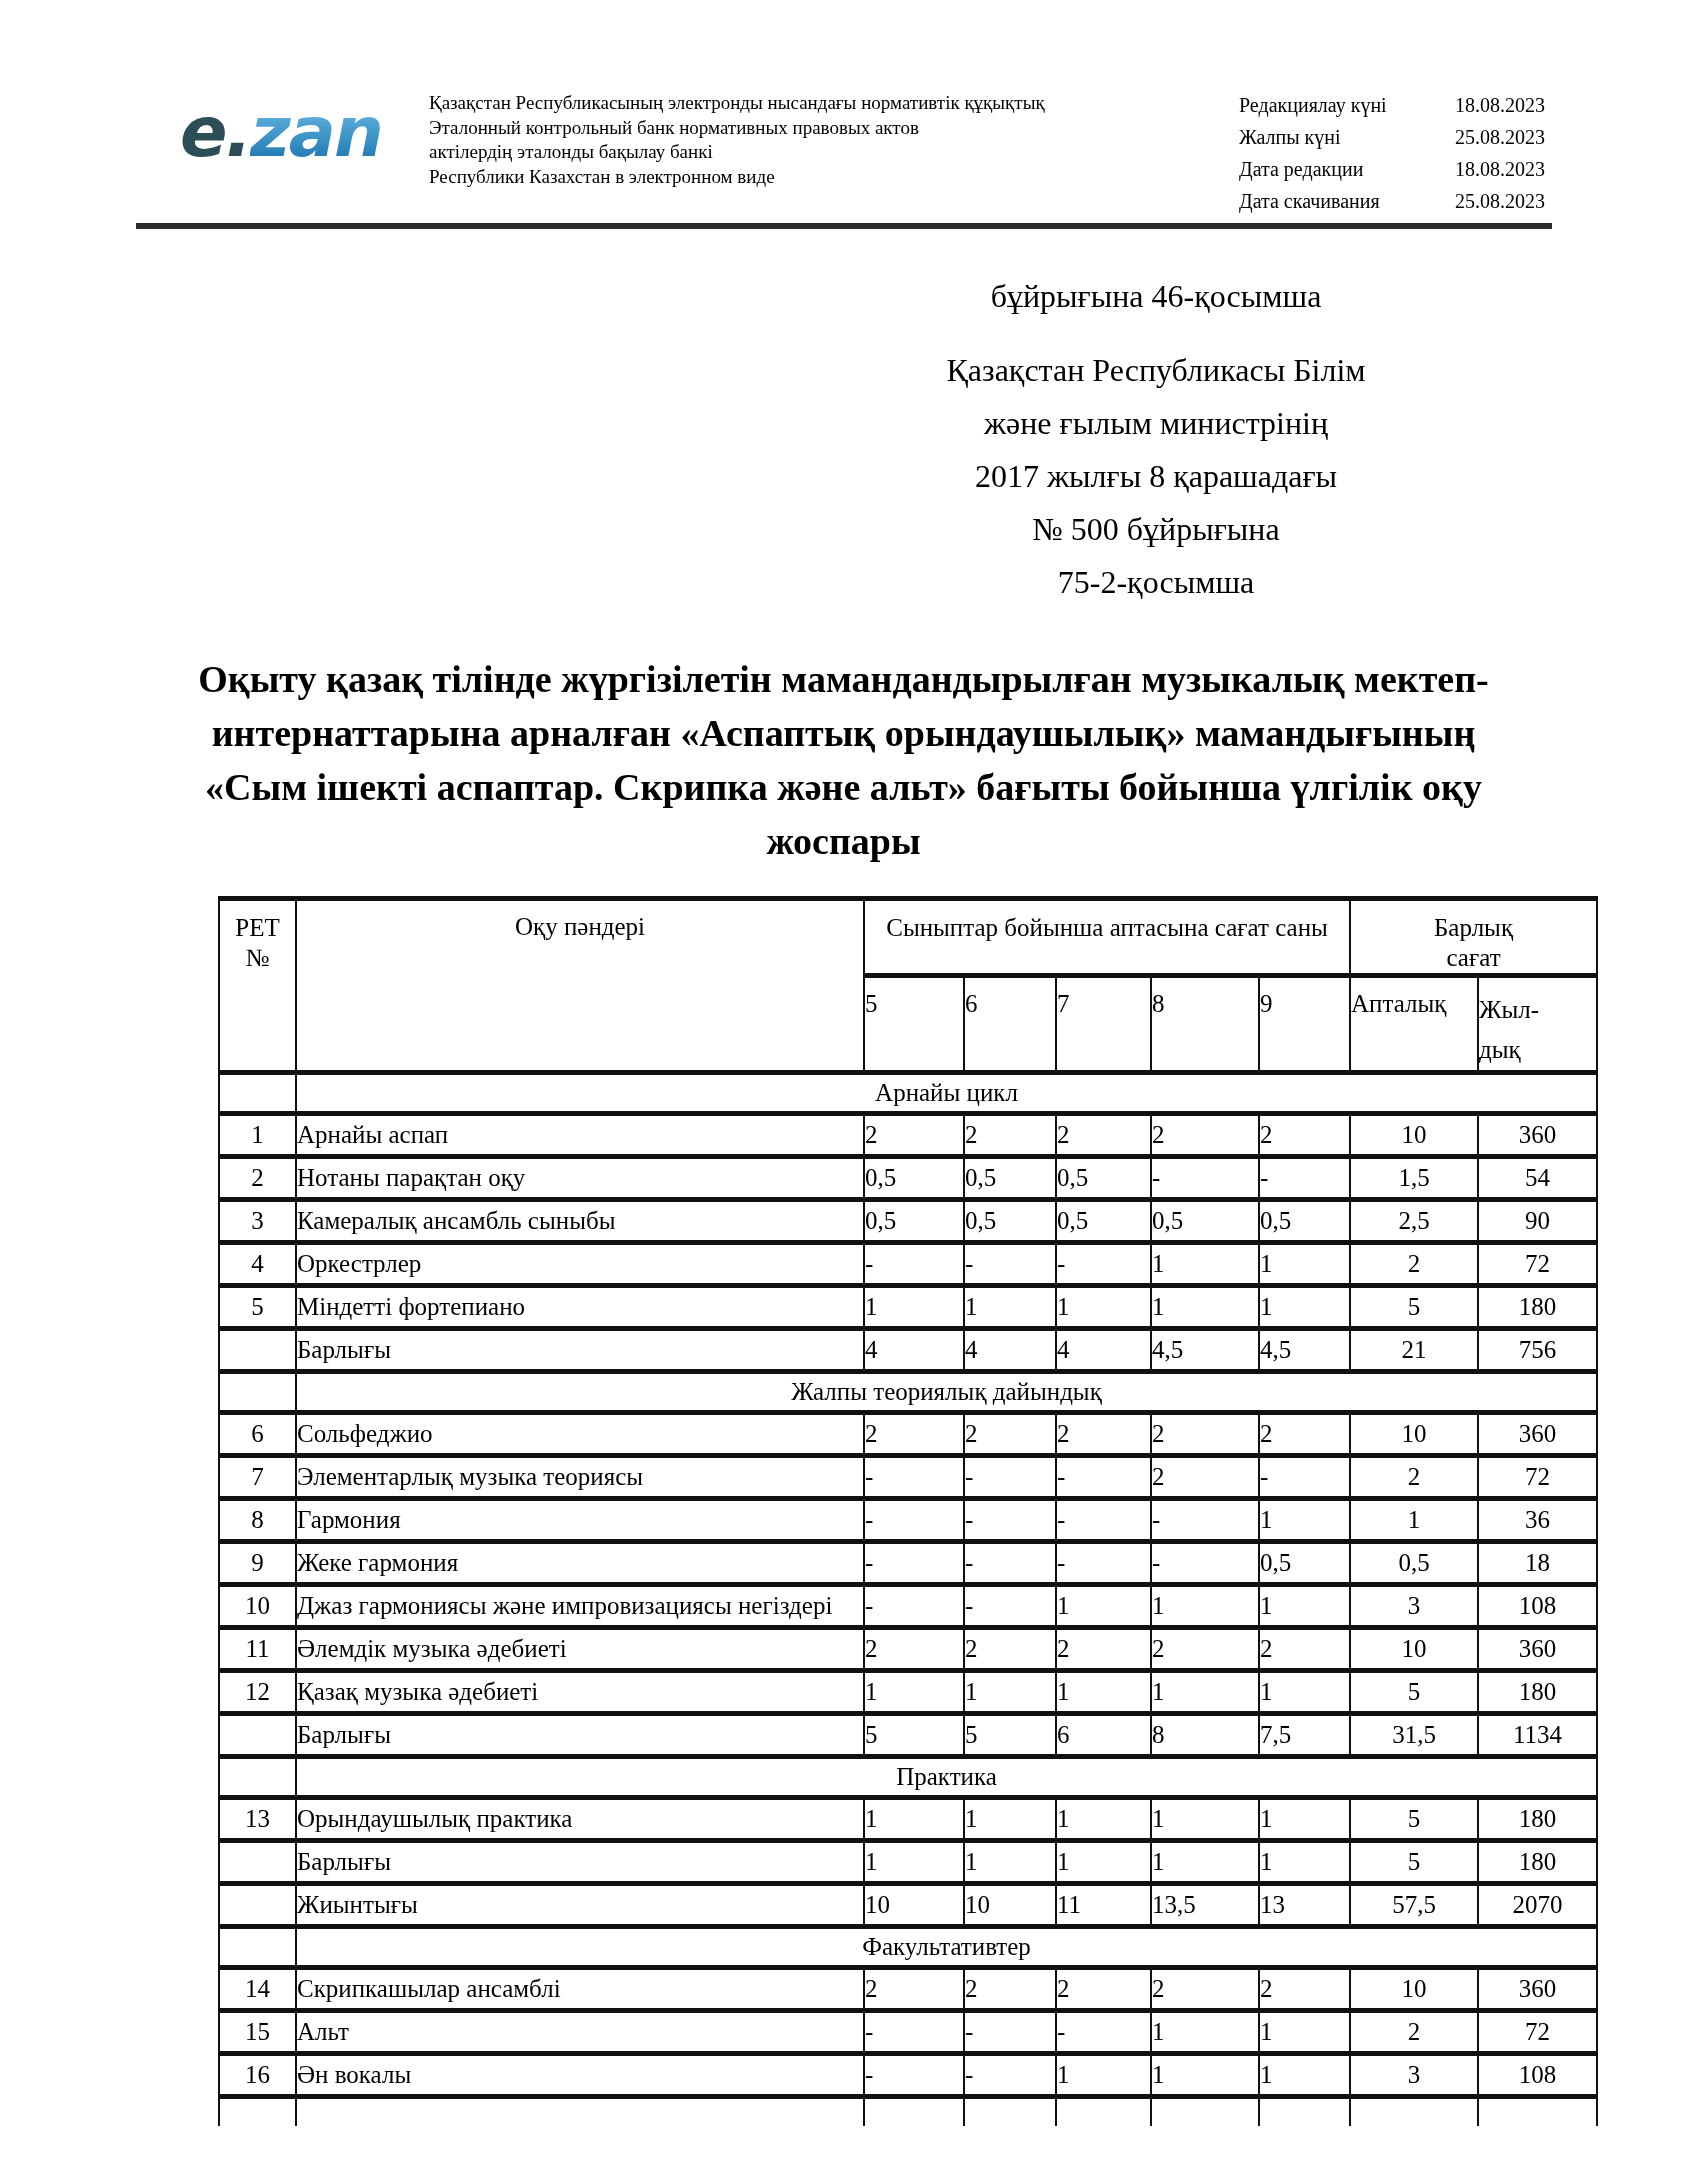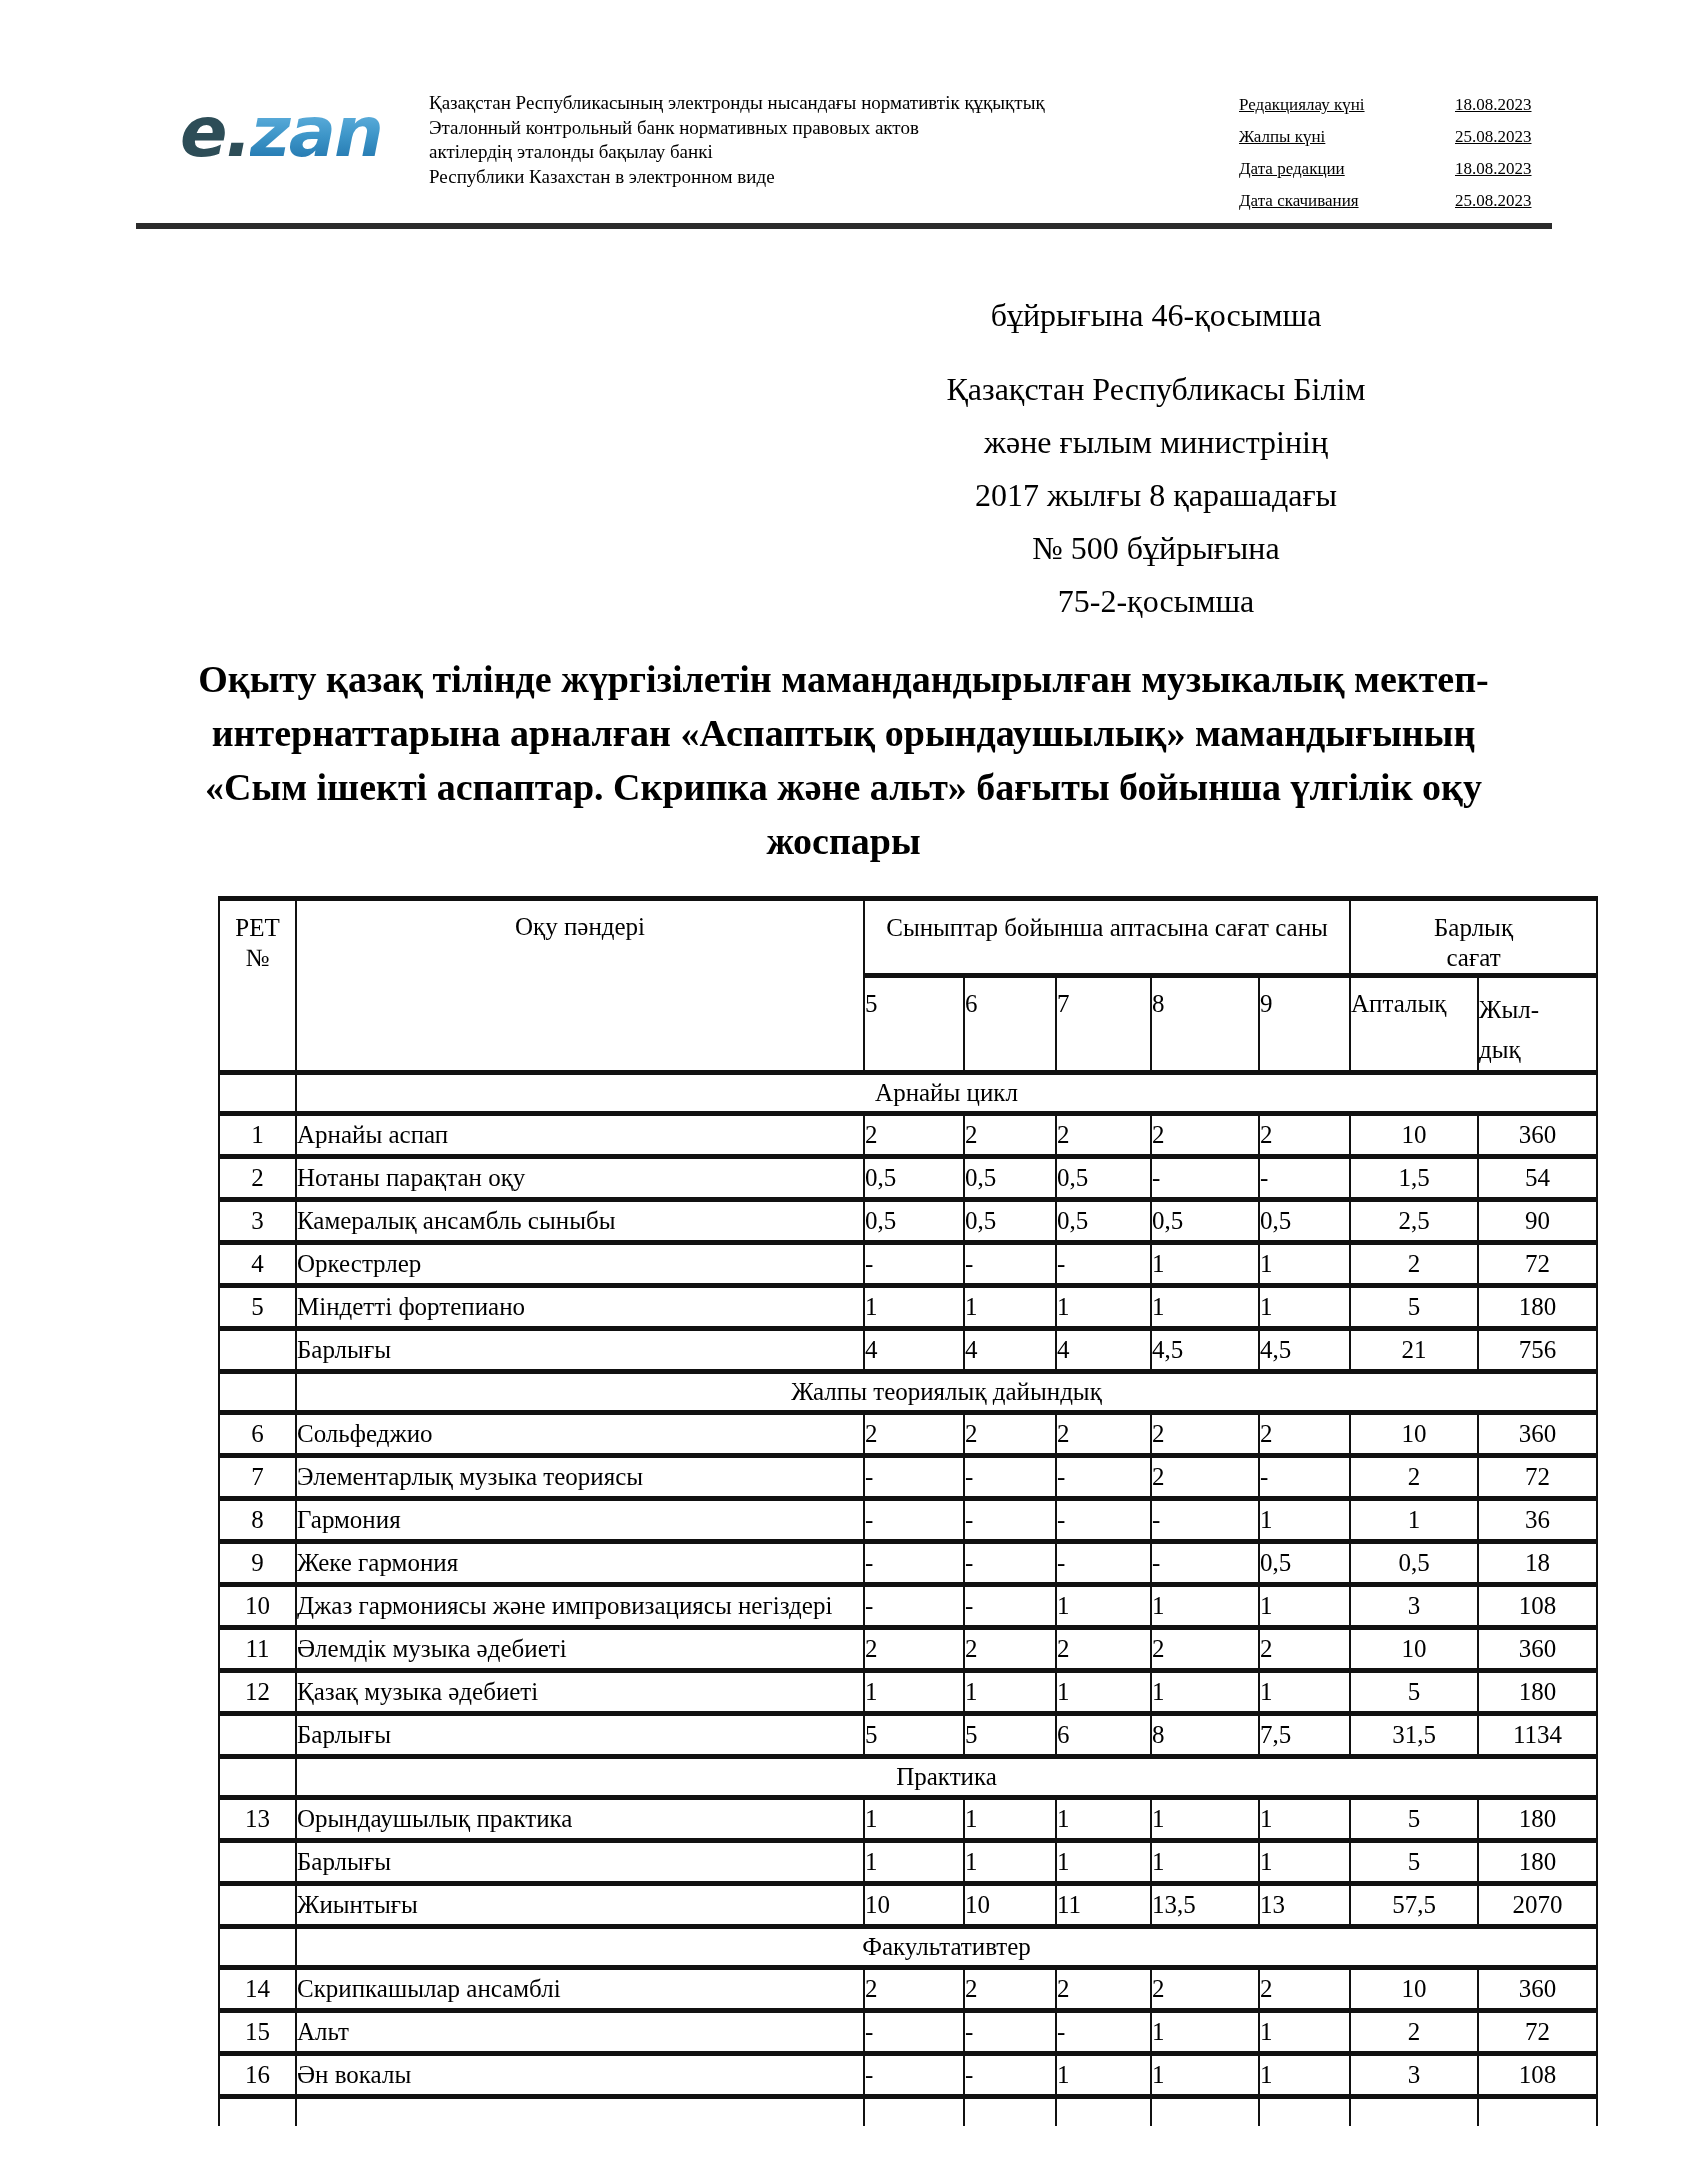--- a/index.html
+++ b/index.html
@@ -28,34 +28,34 @@
       -webkit-background-clip:text; background-clip:text;
       color:transparent;
     }
   }
   .org-text {
     position:absolute; left:429px; top:91px; width:787px;
     font-size:19px; line-height:24.5px;
   }
   .meta {
     position:absolute; left:1239px; top:89px;
-    font-size:17px; line-height:32px;text-decoration:underline;
+    font-size:20px; line-height:32px;
   }
   .meta-row { display:flex; }
   .meta-label { width:216px; }
   .meta-value { white-space:nowrap; }
 
   .divider {
     position:absolute; left:136px; top:223px;
     width:1416px; height:6px; background:#2b2b2b;
   }
 
   
   .appendix {
-    position:absolute; left:726px; top:288px; width:860px;
+    position:absolute; left:726px; top:269px; width:860px;
     text-align:center; font-size:32px;
   }
   .appendix-line1 { line-height:54px; margin-bottom:21px; }
   .appendix-line  { line-height:53px; }
 
   
   .doc-title {
     position:absolute; left:99px; top:652px; width:1489px;
     text-align:center; font-weight:bold; font-size:38px;
   }

